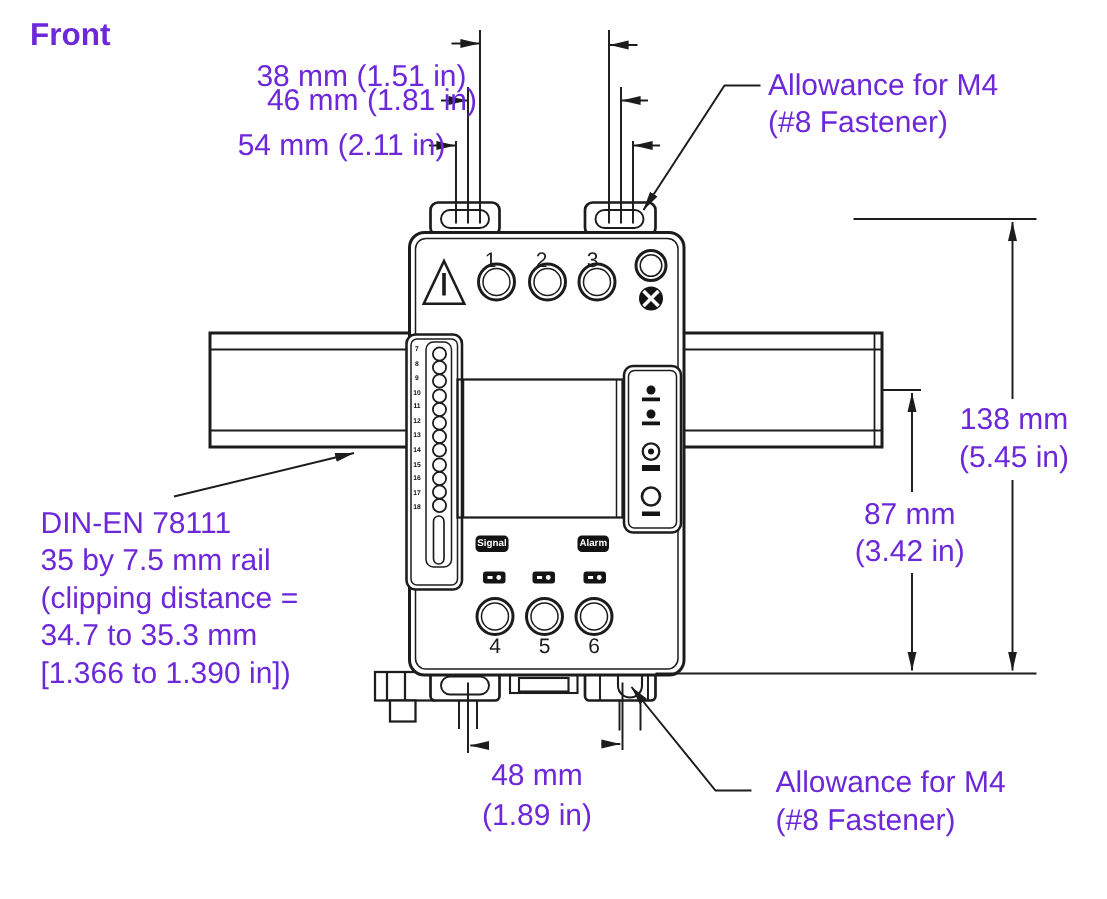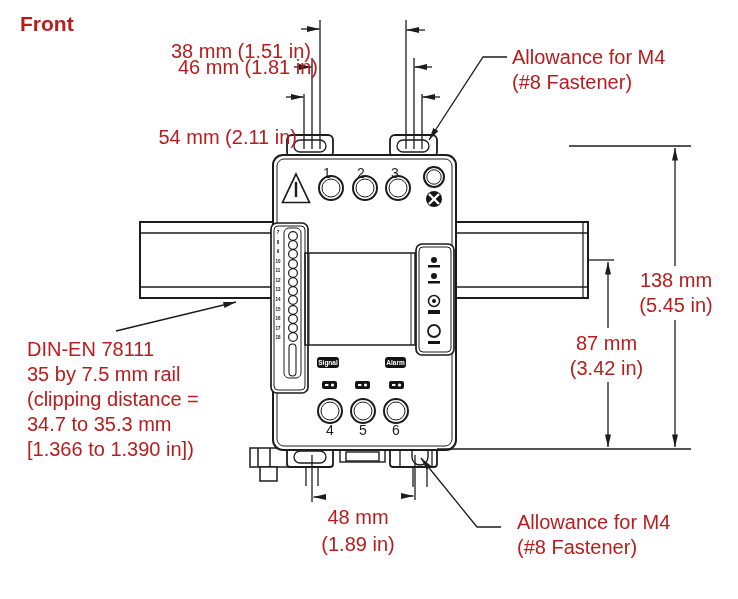--- a/index.html
+++ b/index.html
@@ -1,21 +1,21 @@
 <!DOCTYPE html>
 <html><head>
 <meta charset="utf-8">
 <style>
   html,body{margin:0;padding:0;background:#fff;}
   .stage{
     position:relative;width:738px;height:599px;background:#ffffff;
     font-family:"Liberation Sans", sans-serif;color:#1c1c1c;overflow:hidden;
   }
   .stage svg{position:absolute;left:0;top:0;}
-  .lbl{position:absolute;white-space:nowrap;font-size:20px;line-height:25px;color:#b91c1c;}
+  .lbl{position:absolute;white-space:nowrap;font-size:20px;line-height:25px;color:#6d28d9;}
   .right{text-align:right;}
   .center{text-align:center;}
   .pnum{position:absolute;width:14px;text-align:center;font-size:14px;line-height:15px;color:#1c1c1c;}
   .chip{
     position:absolute;background:#121212;color:#fff;border-radius:3px;
     font-weight:bold;font-size:6.5px;line-height:11px;text-align:center;letter-spacing:0;
   }
   .tcol{
     position:absolute;left:273px;top:231px;width:10px;height:110px;
     display:flex;flex-direction:column;justify-content:space-between;
@@ -222,21 +222,21 @@
 
     <path d="M429,140 L483,57 L507,57" stroke-width="1.3" marker-start="url(#arr)"></path>
     <path d="M421,458 L477,527 L501,527" stroke-width="1.3" marker-start="url(#arr)"></path>
     <path d="M116,331 L236,302" stroke-width="1.3" marker-end="url(#arr)"></path>
   </svg>
 
   <div class="lbl" style="left:20px;top:11px;font-weight:bold;font-size:21px;">Front</div>
 
   <div class="lbl right" style="right:427px;top:17px;margin-top:22px;">38 mm (1.51 in)</div>
   <div class="lbl right" style="right:420px;top:55px;">46 mm (1.81 in)</div>
-  <div class="lbl right" style="right:441px;top:85px;margin-top:40px;">54 mm (2.11 in)</div>
+  <div class="lbl right" style="right:441px;top:85px;">54 mm (2.11 in)</div>
 
   <div class="lbl" style="left:512px;top:45px;">
     <div>Allowance for M4</div>
     <div>(#8 Fastener)</div>
   </div>
 
   <div class="lbl center" style="left:628px;top:268px;width:96px;">
     <div>138 mm</div>
     <div>(5.45 in)</div>
   </div>

